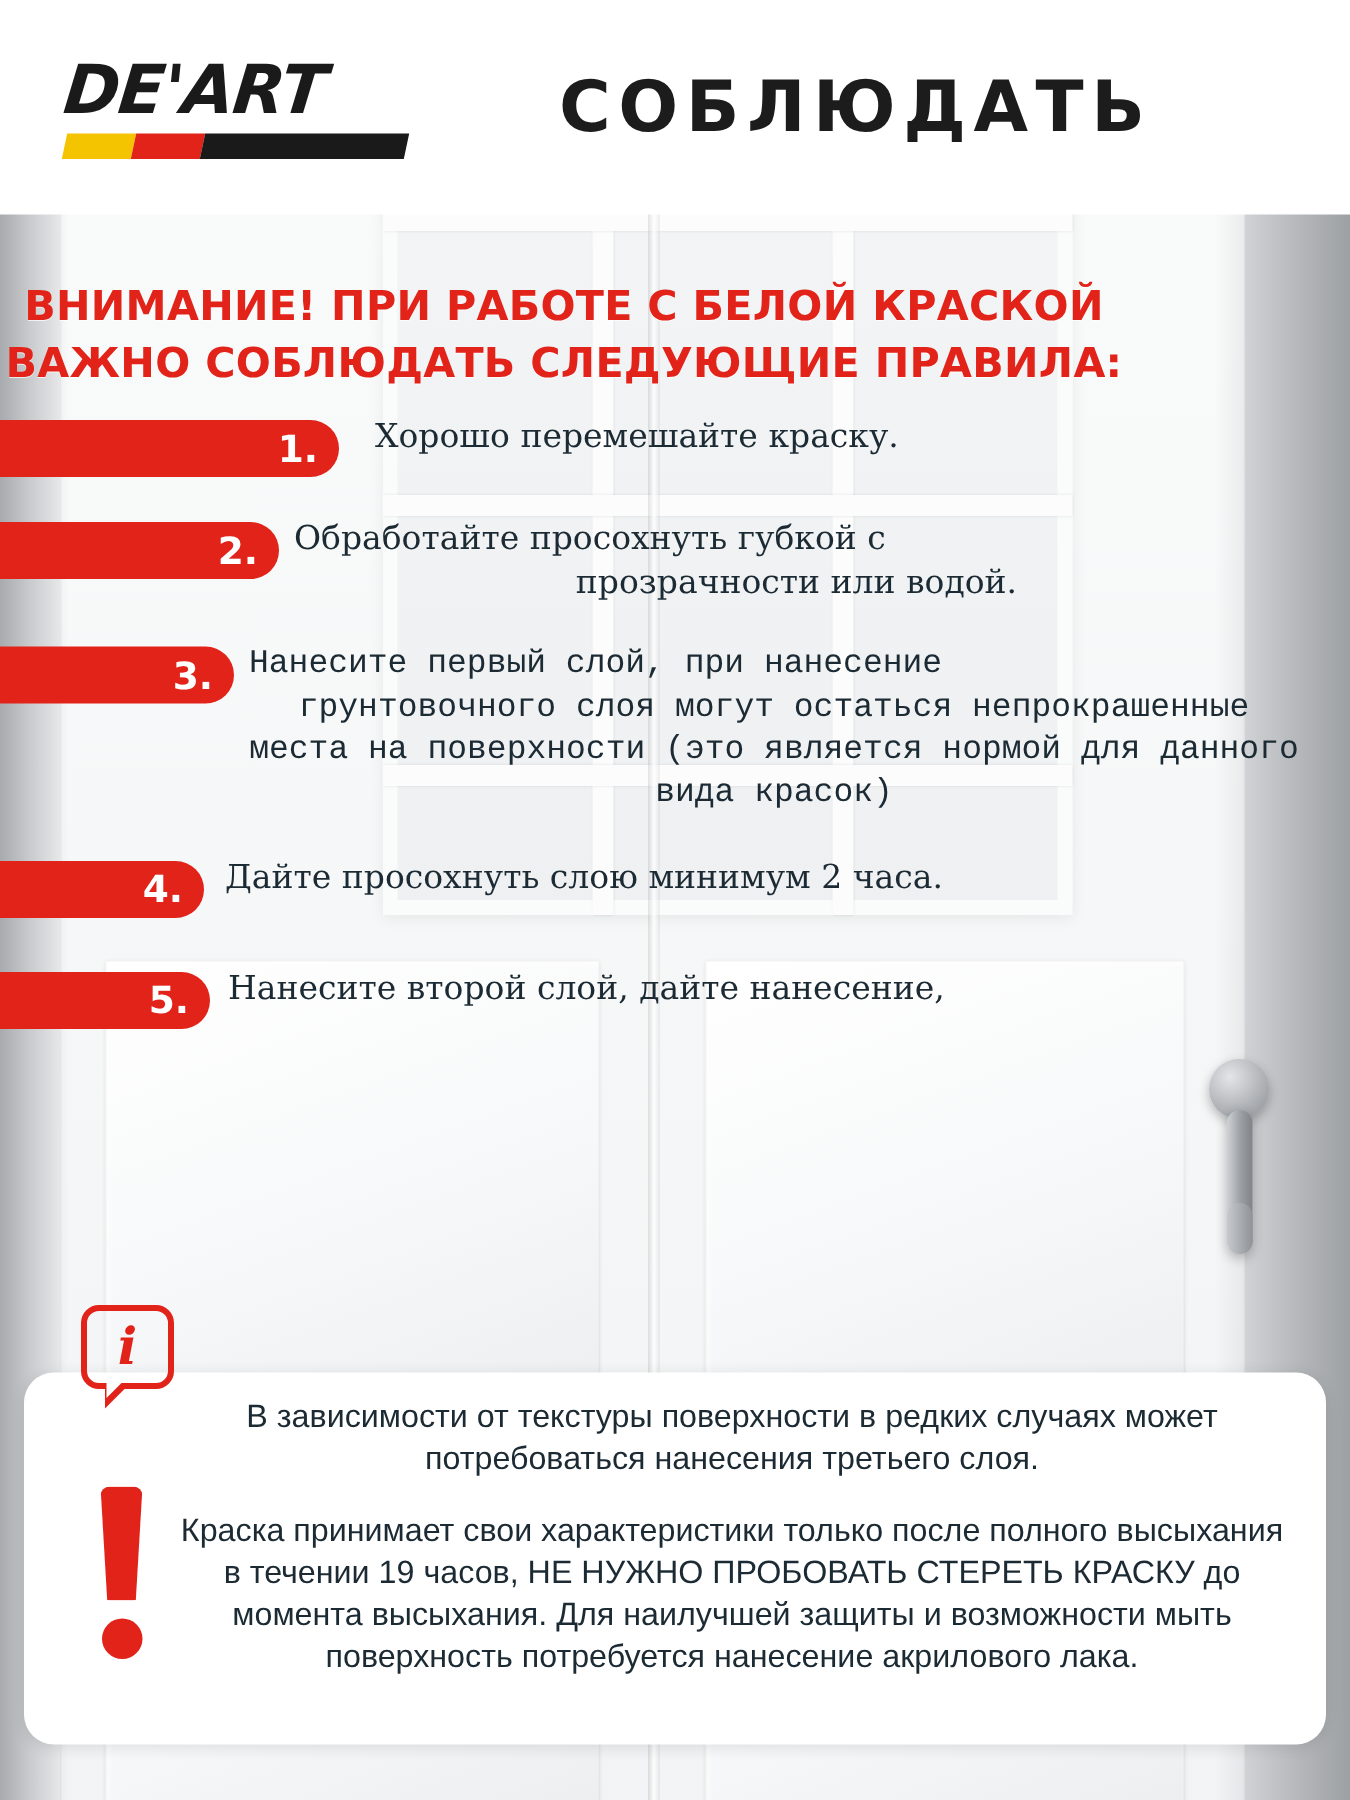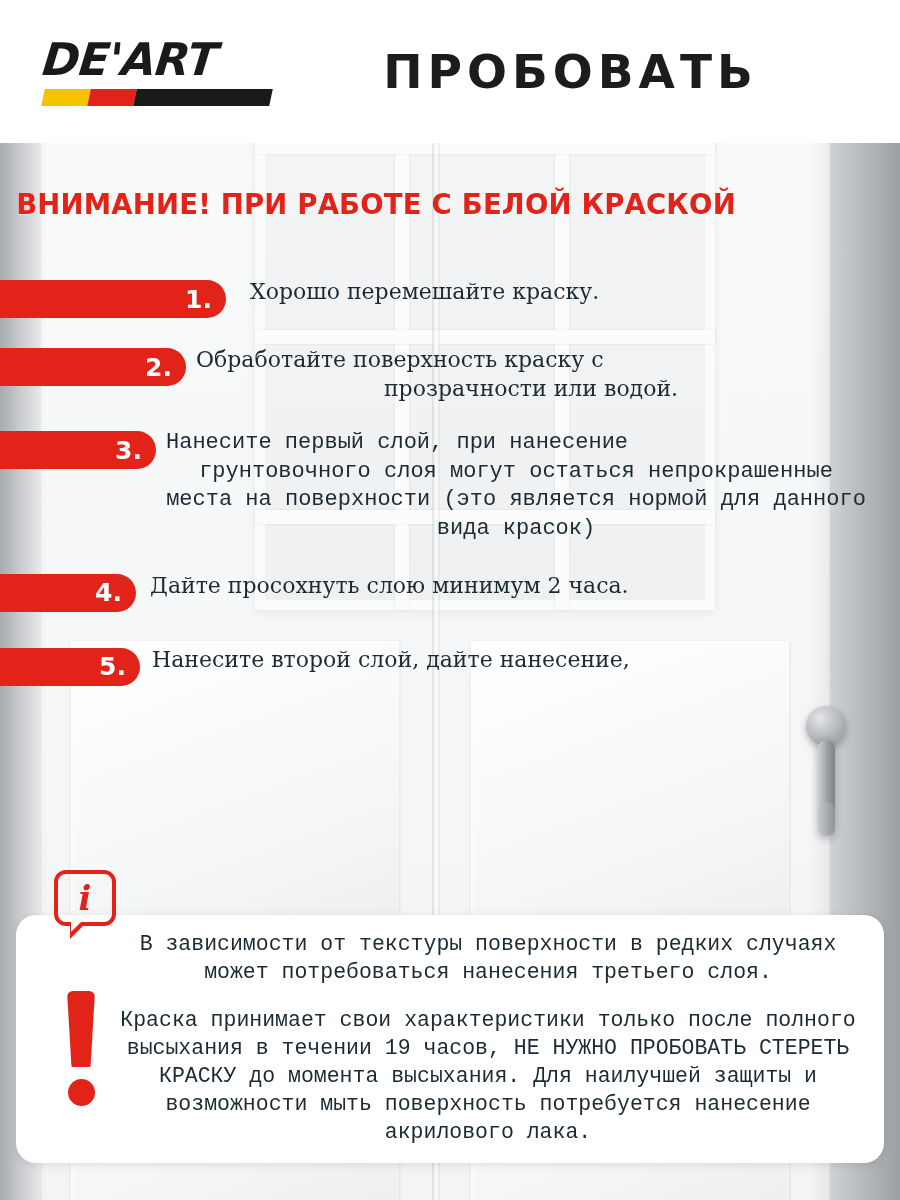--- a/index.html
+++ b/index.html
@@ -194,21 +194,21 @@
   
   .notice {
     position: absolute;
     left: 16px; top: 915px; width: 868px; height: 248px;
     background: #ffffff;
     border-radius: 20px;
     box-shadow: 0 2px 10px rgba(0,0,0,.10);
   }
   .notice-text {
     position: absolute; left: 96px; top: 16px; width: 752px;
-    font-family: Liberation Mono, monospace;
+    font-family: Liberation Sans, sans-serif;
     font-size: 21.5px;
     line-height: 1.30;
     color: #1b2a33;
     text-align: center;
   }
   .notice-text p + p { margin-top: 20px; }
 
   
   .info-bubble {
     position: absolute;
@@ -293,40 +293,41 @@
 
 <div class="header">
   <div class="logo-wrap">
     <div class="logo-text">DE'ART</div>
     <div class="logo-bars">
       <span class="bar-y"></span>
       <span class="bar-r"></span>
       <span class="bar-k"></span>
     </div>
   </div>
-  <div class="header-title">ПРОБОВАТЬ</div>
+  <div class="header-title">СОБЛЮДАТЬ</div>
 </div>
 
 <div class="attention">
   <div>ВНИМАНИЕ! ПРИ РАБОТЕ С БЕЛОЙ КРАСКОЙ</div>
+  <div>ВАЖНО СОБЛЮДАТЬ СЛЕДУЮЩИЕ ПРАВИЛА:</div>
 </div>
 
 <div class="steps">
 
   <div class="step step-1">
     <div class="tag">1.</div>
     <div class="body">
       <span>Хорошо перемешайте краску.</span>
     </div>
   </div>
 
   <div class="step step-2">
     <div class="tag">2.</div>
     <div class="body">
-      <span>Обработайте поверхность краску с</span>
+      <span>Обработайте просохнуть губкой с</span>
       <span class="cont">прозрачности или водой.</span>
     </div>
   </div>
 
   <div class="step step-3">
     <div class="tag">3.</div>
     <div class="body">
       <span>Нанесите первый слой, при нанесение</span>
       <span class="cont">грунтовочного слоя могут остаться непрокрашенные места на поверхности (это является нормой для данного вида красок)</span>
     </div>

